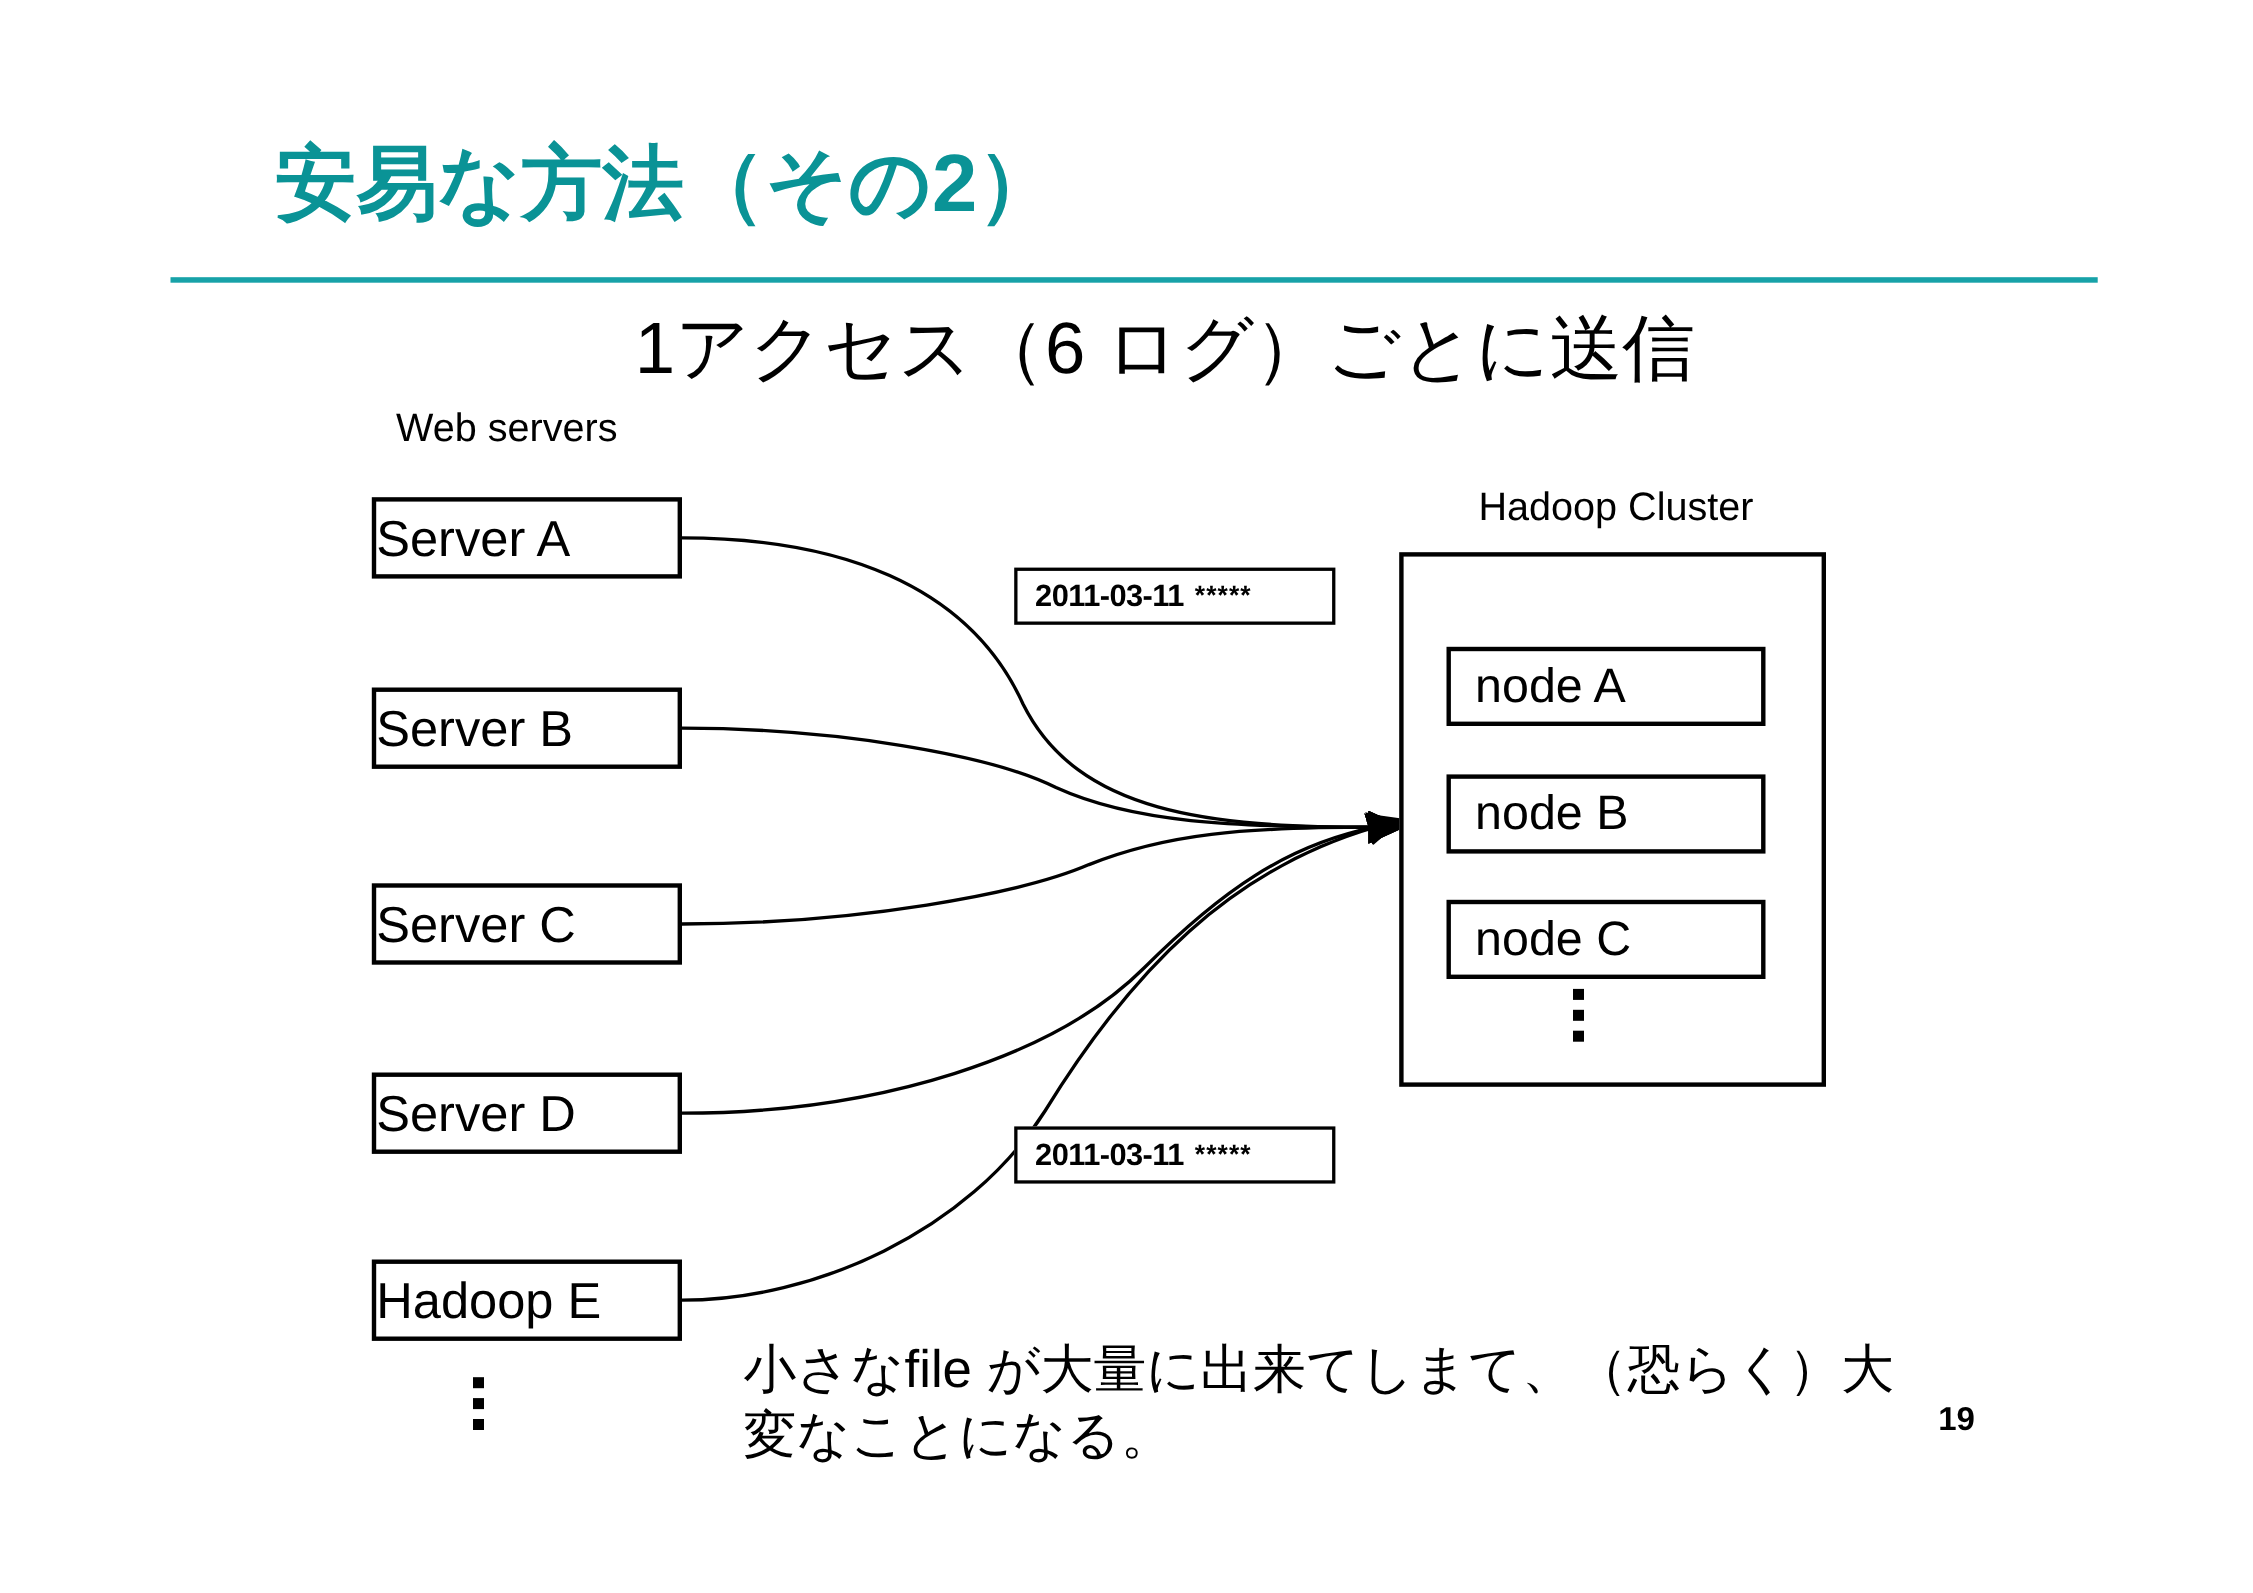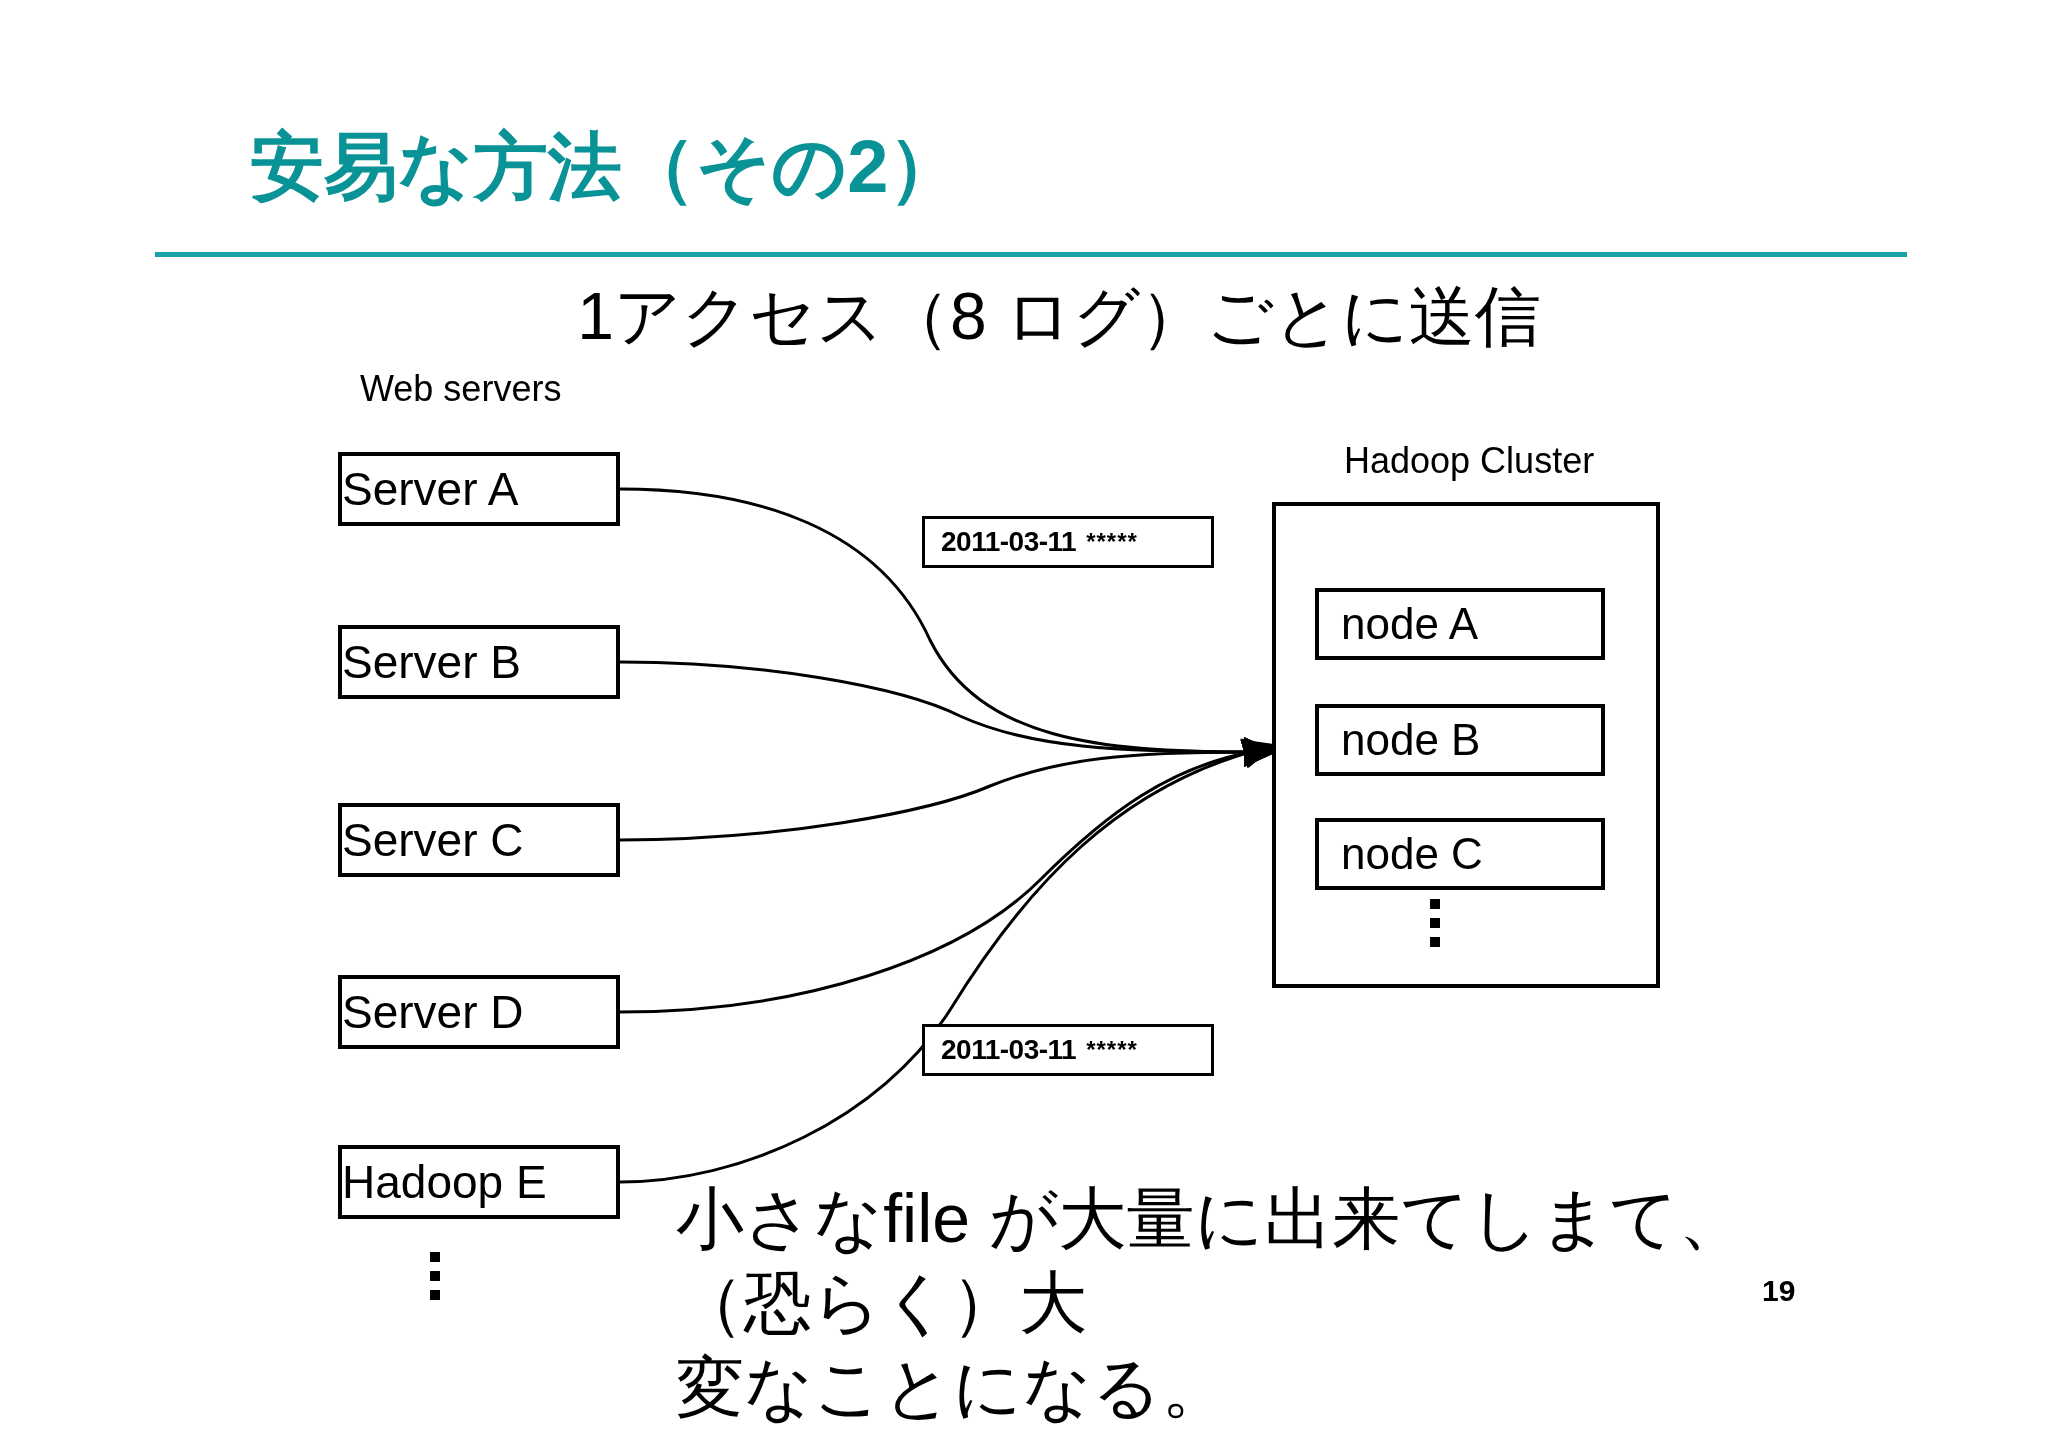--- a/index.html
+++ b/index.html
@@ -134,23 +134,23 @@
     text-align: center;
   }
   #vdots-servers { left: 430px; top: 1243px; }
   #vdots-nodes   { left: 1430px; top: 890px; }
   .vdots i { display:block; width: 10px; height: 10px; background:#000; margin: 9px auto 0; }
 
   
   #bottom-note {
     position: absolute;
     left: 676px;
-    top: 1176px;
+    top: 1216px;
     width: 1100px;
-    font-size: 68px;
+    font-size: 48px;
     line-height: 1.24;
     color: #000000;
   }
 
   
   #page-number {
     position: absolute;
     left: 1762px;
     top: 1274px;
     font-size: 30px;
@@ -168,21 +168,21 @@
 </style>
 </head>
 <body>
 
 <div id="slide">
 
   <div class="slide-title">安易な方法（その2）</div>
   <div class="title-rule"></div>
 
   <div class="subtitle">
-    <span class="inner">1アクセス（8 ログ）ごとに送信</span>
+    <span class="inner">1アクセス（6 ログ）ごとに送信</span>
   </div>
 
   <div class="caption" id="caption-web">Web servers</div>
   <div class="caption" id="caption-hadoop">Hadoop Cluster</div>
 
   <svg id="connectors" viewBox="0 0 2048 1448" xmlns="http://www.w3.org/2000/svg">
     <defs>
       <marker id="arrow" markerWidth="13" markerHeight="13" refX="2" refY="5" orient="auto" markerUnits="strokeWidth">
         <path d="M0,0 L11,5 L0,10 z" fill="#000000"></path>
       </marker>

